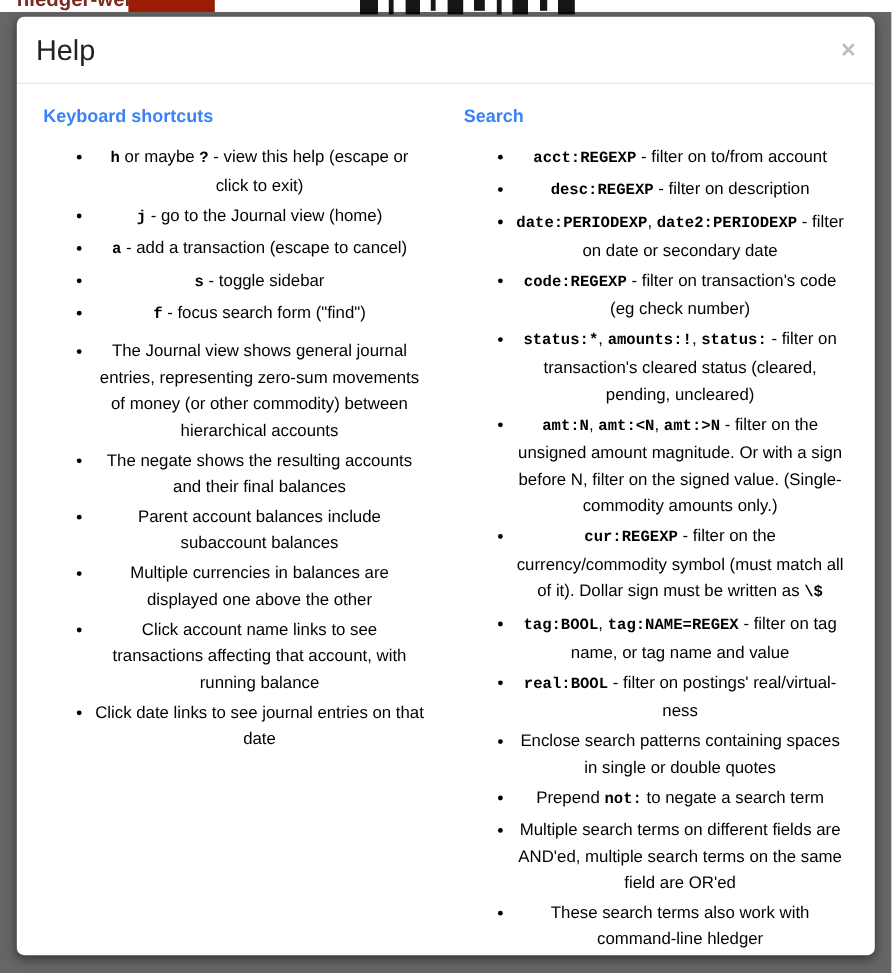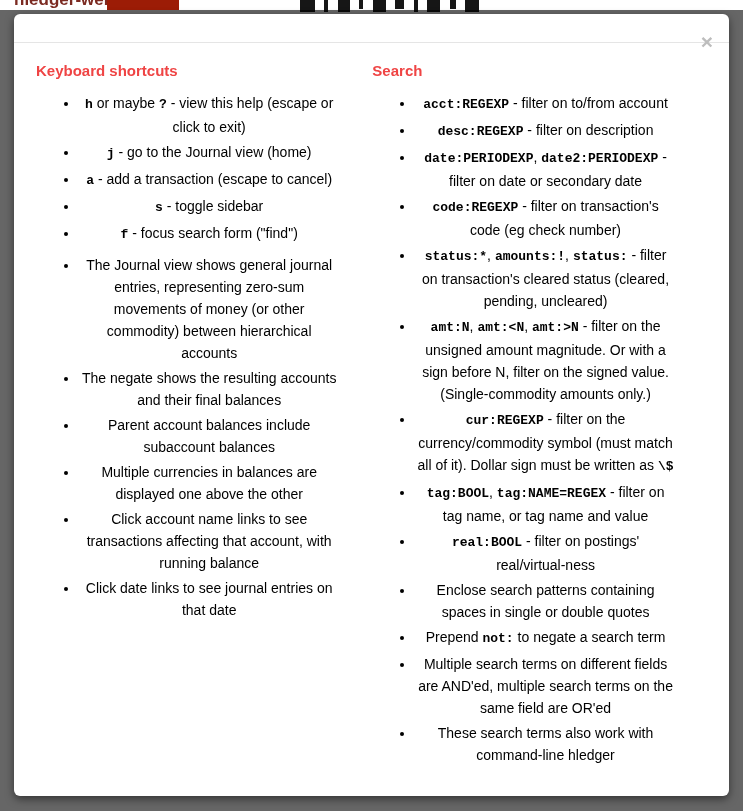--- a/index.html
+++ b/index.html
@@ -49,21 +49,21 @@
   .modal-title { font-size:24px; font-weight:500; color:#222; line-height:27px; }
   .close-btn {
     float:right; background:none; border:none; cursor:pointer;
     font-size:21px; font-weight:bold; color:#bdbdbd; line-height:21px;
     font-family:"Liberation Sans", sans-serif; margin-top:2px;
   }
   .modal-body { display:flex; padding:12px 7px 24px 7px; }
   .col { width:50%; padding:0 15px; }
 
   .section-heading {
-    font-size:15px; font-weight:bold; color:#ef4444;
+    font-size:15px; font-weight:bold; color:#3b82f6;
     margin:20px 0 12px 0; line-height:19px;
   }
   .col .section-heading:first-child { margin-top:6px; }
 
   ul.help-list {
     margin:0 0 8px 0; padding-left:40px;
     list-style:disc; font-size:14px; line-height:22px; color:#000;
   }
   ul.help-list li { margin:3px;text-align:center; }
 
@@ -90,20 +90,21 @@
     <span style="width:6px;height:9px"></span>
     <span style="width:14px"></span>
   </div>
 </div>
 
 <div class="modal-backdrop"></div>
 
 <div class="modal">
   <div class="modal-header">
     <button class="close-btn">×</button>
+    <h4 class="modal-title">Help</h4>
   </div>
   <div class="modal-body">
 
     <div class="col">
       <h3 class="section-heading">Keyboard shortcuts</h3>
       <ul class="help-list">
           <li><code>h</code> or maybe <code>?</code> - view this help (escape or click to exit)</li>
           <li><code>j</code> - go to the Journal view (home)</li>
           <li><code>a</code> - add a transaction (escape to cancel)</li>
           <li><code>s</code> - toggle sidebar</li>

